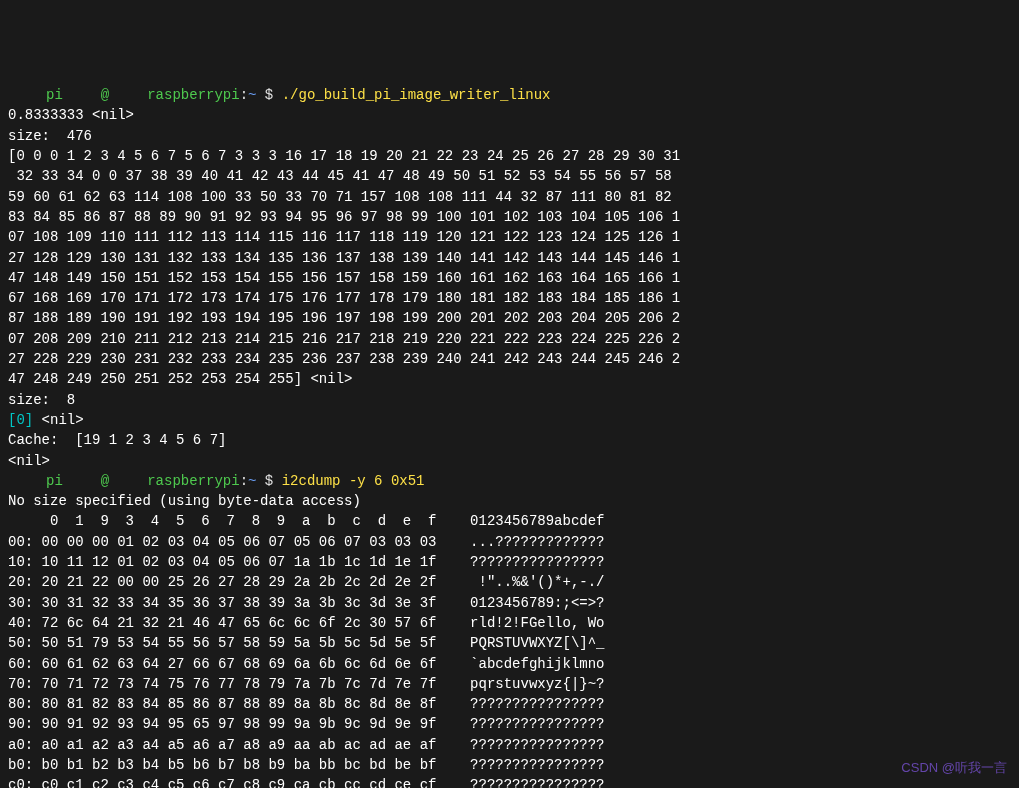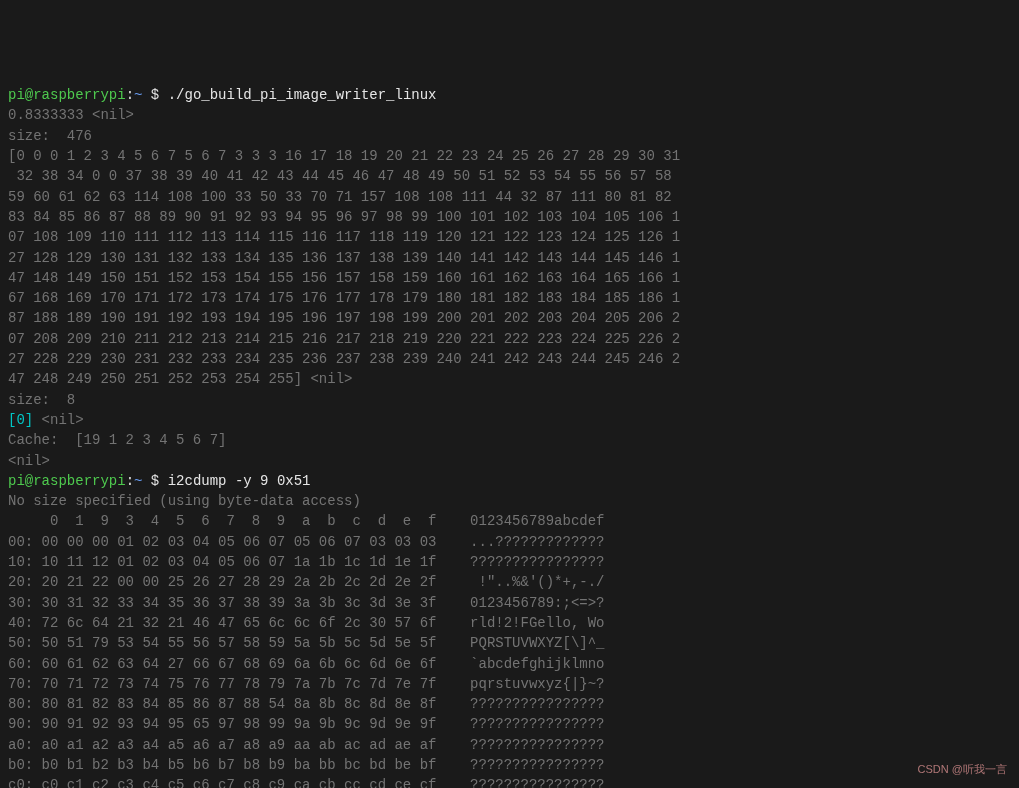--- a/index.html
+++ b/index.html
@@ -10,73 +10,73 @@
     font-family: "Consolas", "Menlo", "Courier New", monospace;
     font-size: 14px;
     line-height: 1.45;
     width: 1019px;
     height: 788px;
     box-sizing: border-box;
     overflow: hidden;
     white-space: pre;
     position: relative;
   }
-  .prompt-user { color: #4ec94e; }
+  .prompt-user { color: #4ec94e; margin-left: 38px; }
   .prompt-path { color: #6a9ef5; }
   .prompt-sep  { color: #e0e0e0; }
-  .cmd         { color: #e5e5e5; }
-  .out         { color: #737373; }
+  .cmd         { color: #fde047; }
+  .out         { color: #ffffff; }
   .cyan-out    { color: #00c6c6; }
   .watermark {
     position:absolute;
     right:12px;
     bottom:10px;
-    color:#fca5a5;
-    font-size:11px;
+    color:#8b5cf6;
+    font-size:13px;
     font-family: sans-serif;
     opacity:0.65;
     text-align:right;
   }
 </style>
 </head>
 <body>
 
 
 
 <div><span><span class="prompt-user">pi</span><span class="prompt-user">@</span><span class="prompt-user">raspberrypi</span><span class="prompt-sep">:</span><span class="prompt-path">~</span><span class="prompt-sep"> $ </span><span class="cmd">./go_build_pi_image_writer_linux</span></span>
 <span class="out">0.8333333 &lt;nil&gt;</span>
 <span class="out">size:  476</span>
 <span class="out">[0 0 0 1 2 3 4 5 6 7 5 6 7 3 3 3 16 17 18 19 20 21 22 23 24 25 26 27 28 29 30 31</span>
-<span class="out"> 32 38 34 0 0 37 38 39 40 41 42 43 44 45 46 47 48 49 50 51 52 53 54 55 56 57 58 </span>
+<span class="out"> 32 33 34 0 0 37 38 39 40 41 42 43 44 45 41 47 48 49 50 51 52 53 54 55 56 57 58 </span>
 <span class="out">59 60 61 62 63 114 108 100 33 50 33 70 71 157 108 108 111 44 32 87 111 80 81 82 </span>
 <span class="out">83 84 85 86 87 88 89 90 91 92 93 94 95 96 97 98 99 100 101 102 103 104 105 106 1</span>
 <span class="out">07 108 109 110 111 112 113 114 115 116 117 118 119 120 121 122 123 124 125 126 1</span>
 <span class="out">27 128 129 130 131 132 133 134 135 136 137 138 139 140 141 142 143 144 145 146 1</span>
 <span class="out">47 148 149 150 151 152 153 154 155 156 157 158 159 160 161 162 163 164 165 166 1</span>
 <span class="out">67 168 169 170 171 172 173 174 175 176 177 178 179 180 181 182 183 184 185 186 1</span>
 <span class="out">87 188 189 190 191 192 193 194 195 196 197 198 199 200 201 202 203 204 205 206 2</span>
 <span class="out">07 208 209 210 211 212 213 214 215 216 217 218 219 220 221 222 223 224 225 226 2</span>
 <span class="out">27 228 229 230 231 232 233 234 235 236 237 238 239 240 241 242 243 244 245 246 2</span>
 <span class="out">47 248 249 250 251 252 253 254 255] &lt;nil&gt;</span>
 <span class="out">size:  8</span>
 <span><span class="cyan-out">[0]</span><span class="out"> &lt;nil&gt;</span></span>
 <span class="out">Cache:  [19 1 2 3 4 5 6 7]</span>
 <span class="out">&lt;nil&gt;</span>
-<span><span class="prompt-user">pi</span><span class="prompt-user">@</span><span class="prompt-user">raspberrypi</span><span class="prompt-sep">:</span><span class="prompt-path">~</span><span class="prompt-sep"> $ </span><span class="cmd">i2cdump -y 9 0x51</span></span>
+<span><span class="prompt-user">pi</span><span class="prompt-user">@</span><span class="prompt-user">raspberrypi</span><span class="prompt-sep">:</span><span class="prompt-path">~</span><span class="prompt-sep"> $ </span><span class="cmd">i2cdump -y 6 0x51</span></span>
 <span class="out">No size specified (using byte-data access)</span>
 <span class="out">     0  1  9  3  4  5  6  7  8  9  a  b  c  d  e  f    0123456789abcdef</span>
 <span class="out">00: 00 00 00 01 02 03 04 05 06 07 05 06 07 03 03 03    ...?????????????</span>
 <span class="out">10: 10 11 12 01 02 03 04 05 06 07 1a 1b 1c 1d 1e 1f    ????????????????</span>
 <span class="out">20: 20 21 22 00 00 25 26 27 28 29 2a 2b 2c 2d 2e 2f     !"..%&amp;'()*+,-./</span>
 <span class="out">30: 30 31 32 33 34 35 36 37 38 39 3a 3b 3c 3d 3e 3f    0123456789:;&lt;=&gt;?</span>
 <span class="out">40: 72 6c 64 21 32 21 46 47 65 6c 6c 6f 2c 30 57 6f    rld!2!FGello, Wo</span>
 <span class="out">50: 50 51 79 53 54 55 56 57 58 59 5a 5b 5c 5d 5e 5f    PQRSTUVWXYZ[\]^_</span>
 <span class="out">60: 60 61 62 63 64 27 66 67 68 69 6a 6b 6c 6d 6e 6f    `abcdefghijklmno</span>
 <span class="out">70: 70 71 72 73 74 75 76 77 78 79 7a 7b 7c 7d 7e 7f    pqrstuvwxyz{|}~?</span>
-<span class="out">80: 80 81 82 83 84 85 86 87 88 54 8a 8b 8c 8d 8e 8f    ????????????????</span>
+<span class="out">80: 80 81 82 83 84 85 86 87 88 89 8a 8b 8c 8d 8e 8f    ????????????????</span>
 <span class="out">90: 90 91 92 93 94 95 65 97 98 99 9a 9b 9c 9d 9e 9f    ????????????????</span>
 <span class="out">a0: a0 a1 a2 a3 a4 a5 a6 a7 a8 a9 aa ab ac ad ae af    ????????????????</span>
 <span class="out">b0: b0 b1 b2 b3 b4 b5 b6 b7 b8 b9 ba bb bc bd be bf    ????????????????</span>
 <span class="out">c0: c0 c1 c2 c3 c4 c5 c6 c7 c8 c9 ca cb cc cd ce cf    ????????????????</span>
 
 
 
 </div>
 
 <div class="watermark">CSDN @听我一言</div>

